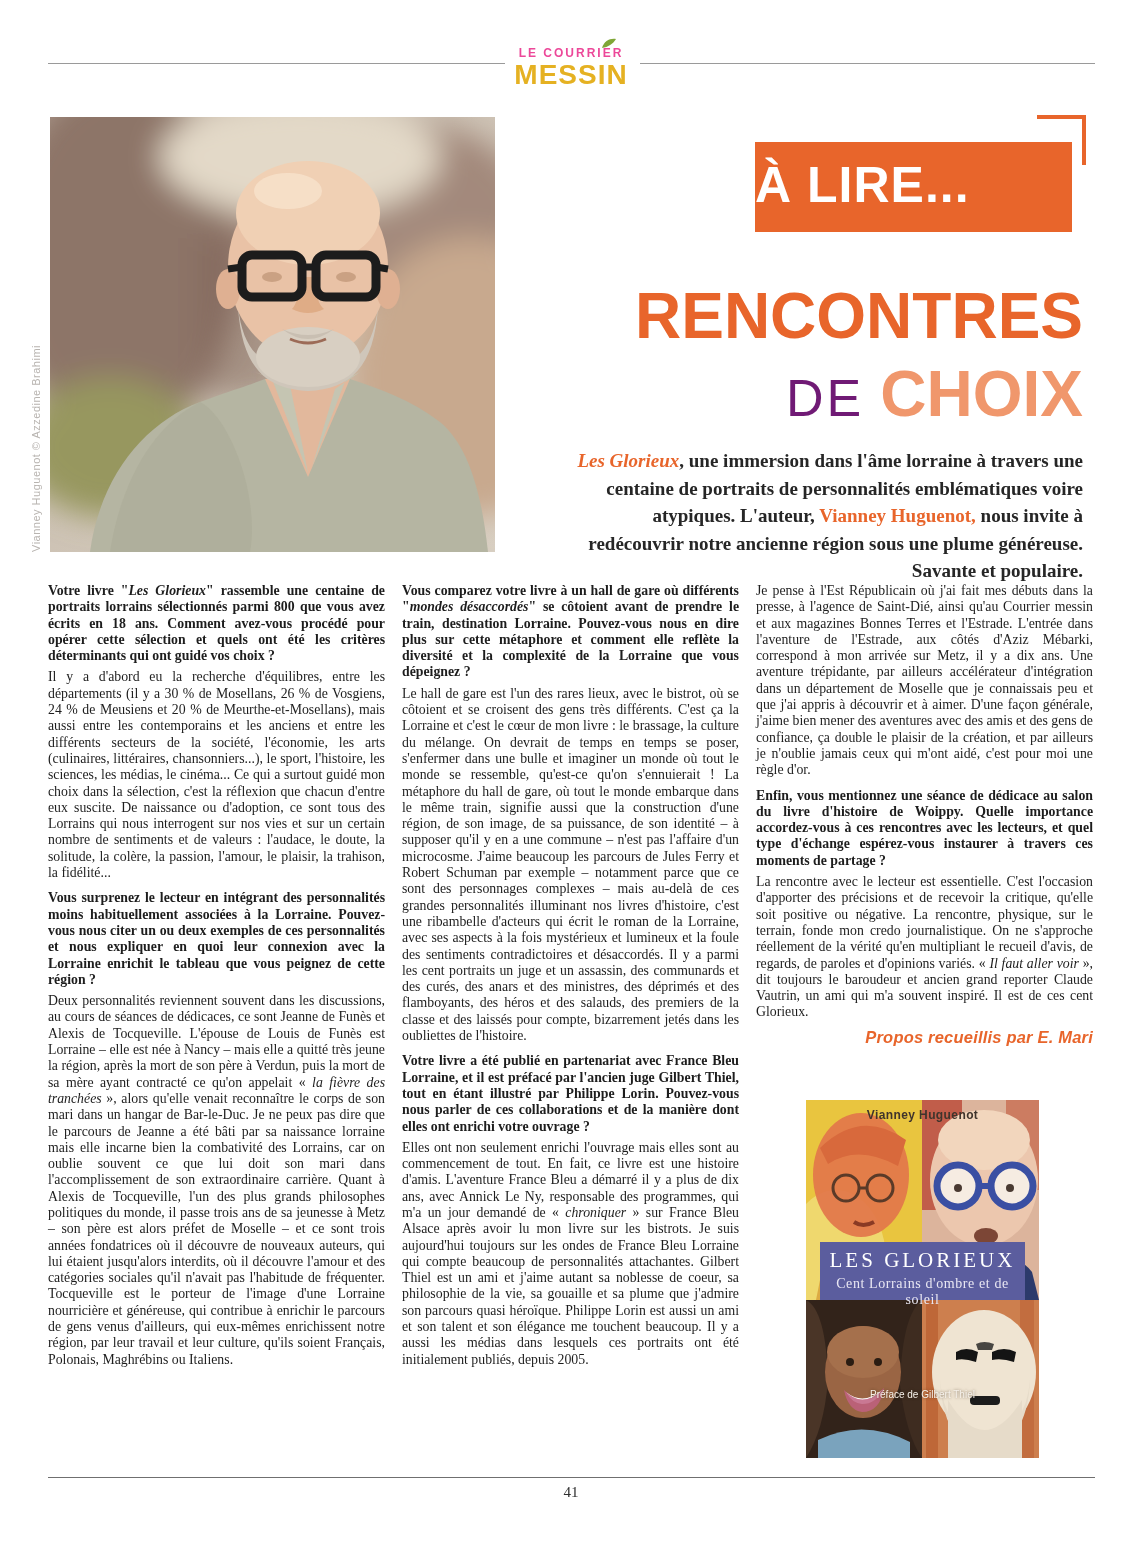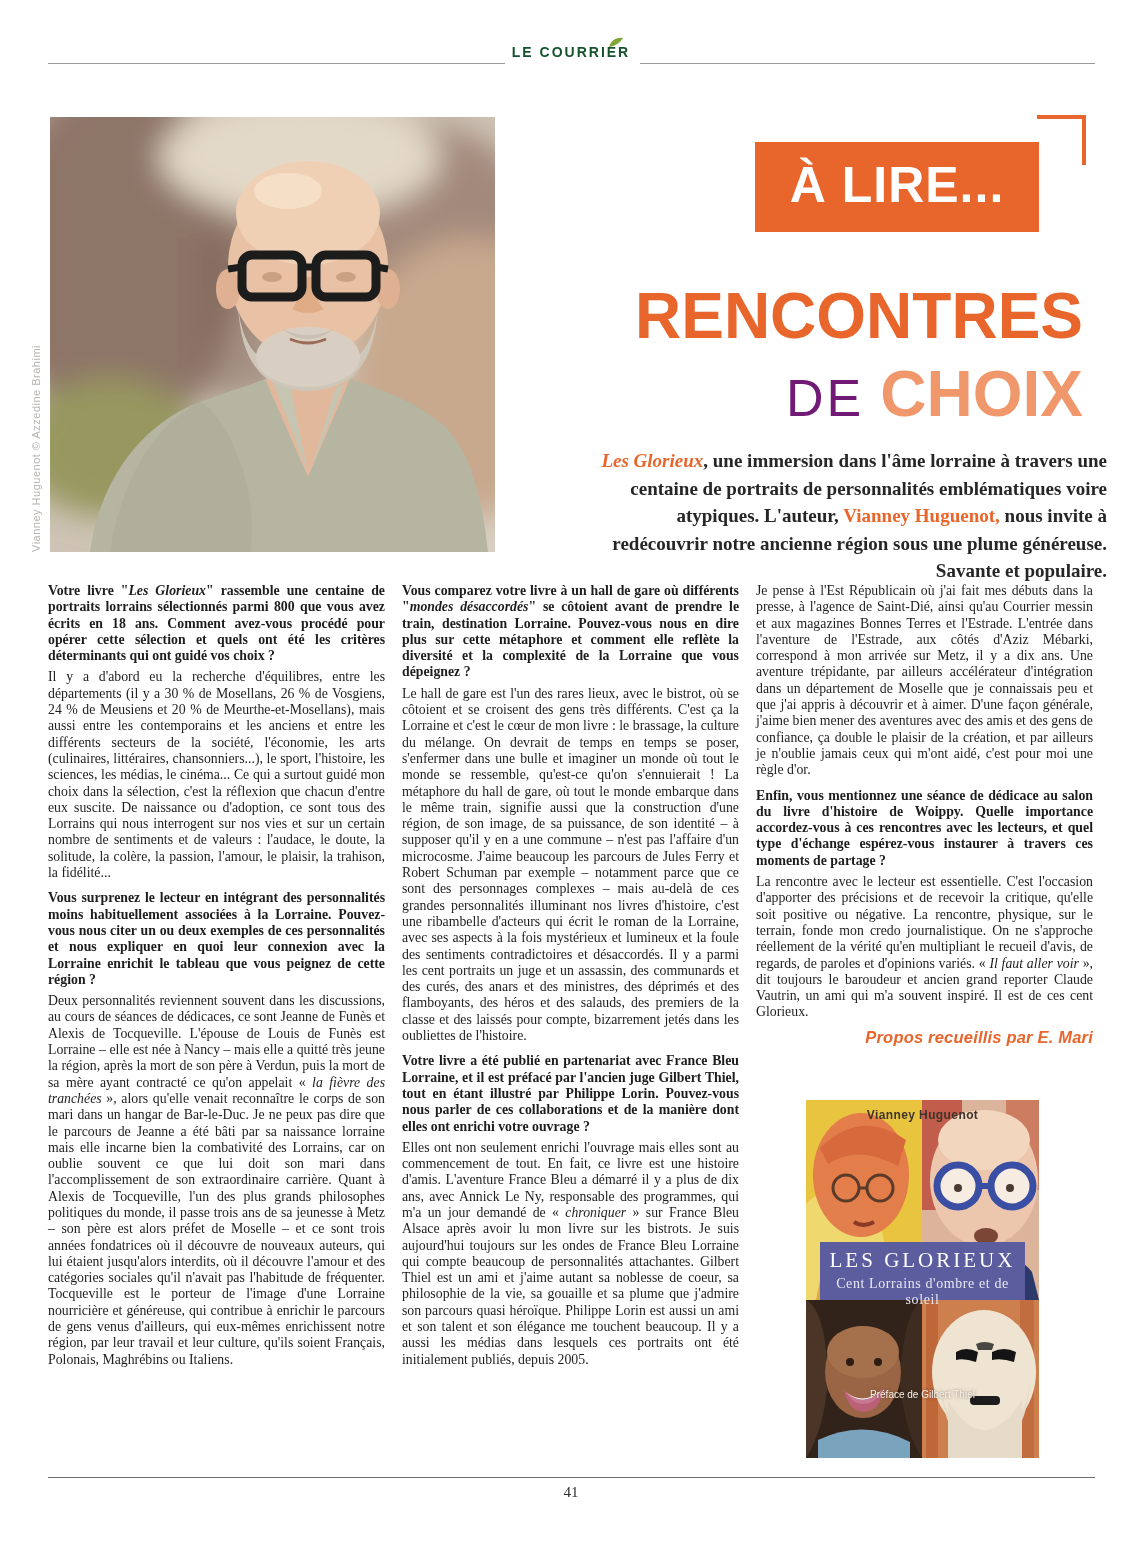--- a/index.html
+++ b/index.html
@@ -4,47 +4,47 @@
 <style>
   html,body{margin:0;padding:0;background:#ffffff;}
   .page{position:relative;width:1142px;height:1542px;background:#ffffff;overflow:hidden;
         font-family:"Liberation Serif",serif;color:#1d1d1d;}
 
   
   .rule{position:absolute;height:1px;background:#9a9a9a;}
   .rule-left{left:48px;top:63px;width:457px;}
   .rule-right{left:640px;top:63px;width:455px;}
   .masthead{position:absolute;left:0;right:0;top:44px;text-align:center;line-height:1;}
-  .masthead-top{font-family:"Liberation Sans",sans-serif;font-weight:600;font-size:14px;
-                letter-spacing:2px;color:#14532d;position:relative;display:inline-block;text-align:center;}
+  .masthead-top{font-family:"Liberation Sans",sans-serif;font-weight:600;font-size:12px;
+                letter-spacing:2px;color:#ec4899;position:relative;display:inline-block;text-align:center;}
   .leaf{position:absolute;right:6px;top:-9px;}
   .masthead-bottom{font-family:"Liberation Sans",sans-serif;font-weight:800;font-size:28px;
                    letter-spacing:1px;color:#e5b122;margin-top:1px;}
 
   
   .author-photo{position:absolute;left:50px;top:117px;width:445px;height:435px;overflow:hidden;}
   .photo-credit{position:absolute;left:30px;top:552px;transform:rotate(-90deg);transform-origin:0 0;
                 font-family:"Liberation Sans",sans-serif;font-size:11px;letter-spacing:.5px;
                 color:#b8b4b0;white-space:nowrap;}
 
   
   .corner-bracket{position:absolute;left:1037px;top:115px;width:45px;height:46px;
                   border-top:4px solid #e8652b;border-right:4px solid #e8652b;}
-  .read-banner{position:absolute;left:755px;top:142px;width:284px;height:90px;background:#e8652b;
-               display:flex;align-items:center;justify-content:center;
+  .read-banner{position:absolute;left:755px;top:142px;width:317px;height:90px;background:#e8652b;
+               display:flex;align-items:center;justify-content:flex-start;
                font-family:"Liberation Sans",sans-serif;font-weight:800;font-size:50px;
                letter-spacing:1px;color:#ffffff;padding-bottom:4px;box-sizing:border-box;}
   .headline-1{position:absolute;right:59px;top:284px;font-family:"Liberation Sans",sans-serif;
               font-weight:800;font-size:64px;line-height:1;color:#e8652b;letter-spacing:0;}
   .headline-2{position:absolute;right:59px;top:362px;display:flex;align-items:baseline;line-height:1;}
   .headline-2 .de{font-family:"Liberation Sans",sans-serif;font-weight:300;font-size:52px;
                   color:#701a75;letter-spacing:3px;margin-right:16px;}
   .headline-2 .choix{font-family:"Liberation Sans",sans-serif;font-weight:800;font-size:64px;
                      color:#f0976c;}
-  .intro{position:absolute;left:576px;top:447px;width:531px;text-align:right;
+  .intro{position:absolute;left:552px;top:447px;width:531px;text-align:right;
          font-weight:bold;font-size:19px;line-height:27.5px;color:#262626;}
   .orange{color:#e8652b;}
 
   
   .col{position:absolute;top:583px;width:337px;text-align:justify;font-size:13.8px;
        line-height:16.3px;color:#1d1d1d;}
   .col-1{left:48px;} .col-2{left:402px;} .col-3{left:756px;}
   .col p{margin:0 0 5px 0;}
   .col p.q{font-weight:bold;margin:9px 0 5px 0;}
   .col p:first-child{margin-top:0;}
@@ -80,20 +80,21 @@
   <div class="rule rule-right"></div>
   <div class="masthead">
     <div class="masthead-top">
       <span>LE COURRIER</span>
       <span class="leaf">
         <svg width="16" height="11" viewBox="0 0 16 11">
             <path d="M1,10 C3,3 9,0 15,1 C12,6 7,9 1,10 Z" fill="#7fa637"></path>
           </svg>
       </span>
     </div>
+    <div class="masthead-bottom">MESSIN</div>
   </div>
 
   <div class="author-photo">
     <svg width="445" height="435" viewBox="0 0 445 435" preserveAspectRatio="none">
       <defs>
         <filter id="pb" x="-30%" y="-30%" width="160%" height="160%">
             <feGaussianBlur stdDeviation="15"></feGaussianBlur>
           </filter>
         <linearGradient id="bgg" x1="0" y1="0" x2="1" y2="1">
           <stop offset="0" stop-color="#b7a79a"></stop>

